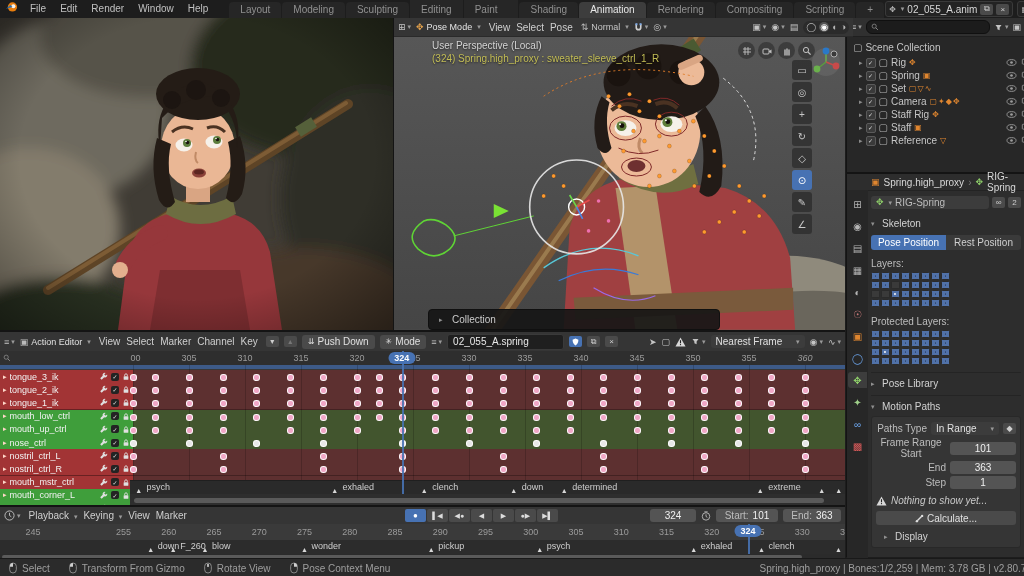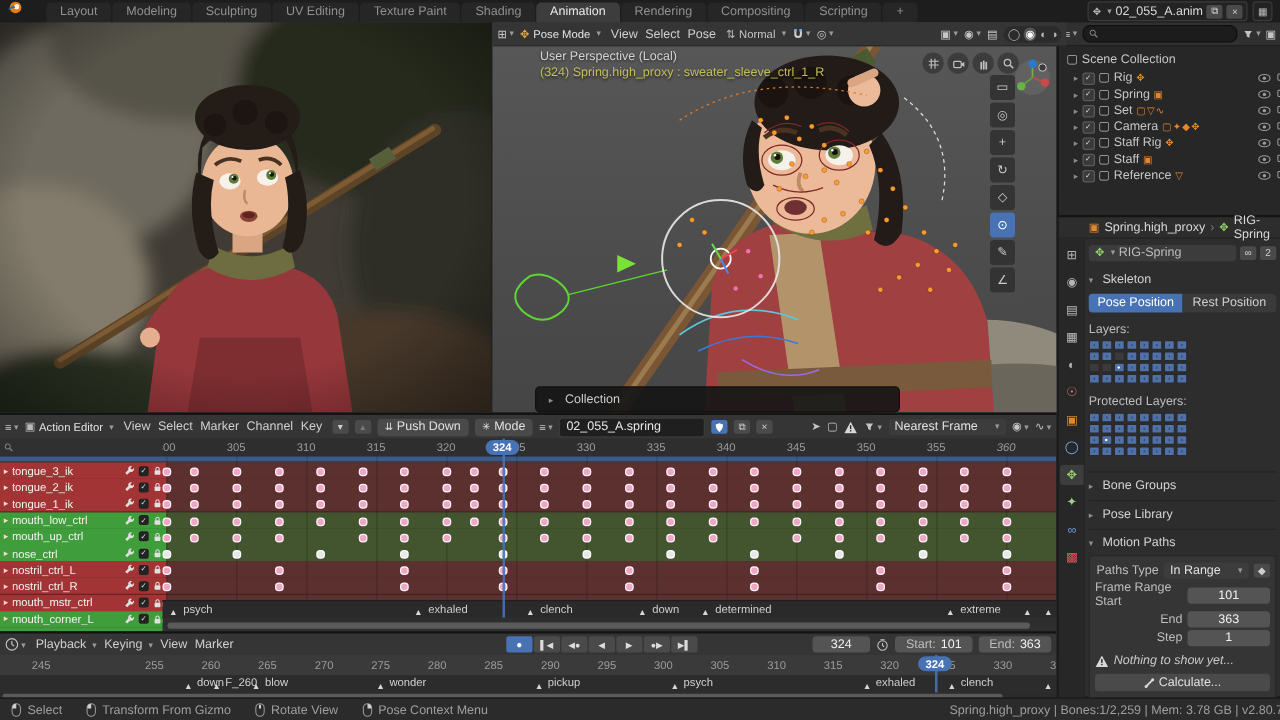--- a/index.html
+++ b/index.html
@@ -104,20 +104,21 @@
 <div id="app">
 
   <div id="topbar">
     <span class="menu-item" style="padding:0 5px;">
       <svg width="13" height="13" viewBox="0 0 14 14">
           <circle cx="8" cy="7.5" r="5" fill="#e87d0d"></circle>
           <circle cx="9" cy="6.8" r="2.2" fill="#f4f4f4"></circle>
           <path d="M1 9.5 L6 5.5 L8 7.5 Z" fill="#2a6fb0"></path>
         </svg>
     </span>
+    <span id="topbar-menus"><span class="menu-item">File</span><span class="menu-item">Edit</span><span class="menu-item">Render</span><span class="menu-item">Window</span><span class="menu-item">Help</span></span>
     <div id="tabs">
         <span class="tab">Layout</span>
         <span class="tab">Modeling</span>
         <span class="tab">Sculpting</span>
         <span class="tab">UV Editing</span>
         <span class="tab">Texture Paint</span>
         <span class="tab">Shading</span>
         <span class="tab active">Animation</span>
         <span class="tab">Rendering</span>
         <span class="tab">Compositing</span>
@@ -650,44 +651,40 @@
               <span class="lcell on"></span>
               <span class="lcell on"></span>
               <span class="lcell on"></span>
               <span class="lcell on"></span>
               <span class="lcell on"></span>
               <span class="lcell on"></span>
               <span class="lcell on"></span>
               <span class="lcell on"></span>
             </div></div></div>
 
-      <div class="panelhdr" style="margin-top:11px;border-top:1px solid #242424;padding-top:5px;">
-        <span class="parrow">▸</span>
-          <span>Bone Groups</span>
-      </div>
       <div class="panelhdr" style="margin-top:6px;border-top:1px solid #242424;padding-top:5px;">
         <span class="parrow">▸</span>
           <span>Pose Library</span>
       </div>
       <div class="panelhdr" style="margin-top:6px;border-top:1px solid #242424;padding-top:5px;">
         <span class="parrow">▾</span>
           <span>Motion Paths</span>
       </div>
       <div style="background:#353535;border:1px solid #282828;border-radius:3px;margin-top:4px;padding:5px 4px;">
         <div class="row" style="gap:4px;">
           <span style="flex:1;text-align:right;color:#bdbdbd;">Paths Type</span>
           <span class="drop" style="width:58px;gap:2px;">
             <span>In Range</span>
               <span class="caret" style="margin-left:auto;">▾</span>
           </span>
           <span class="mini-btn">◆</span>
         </div>
         <div id="mp-rows">
             <div class="row" style="gap:4px;margin-top:2px;">
-              <span style="flex:1;text-align:left;color:#bdbdbd;">Frame Range Start</span>
+              <span style="flex:1;text-align:center;color:#bdbdbd;">Frame Range Start</span>
               <span class="field" style="width:66px;">101</span>
             </div>
             <div class="row" style="gap:4px;margin-top:2px;">
               <span style="flex:1;text-align:right;color:#bdbdbd;">End</span>
               <span class="field" style="width:66px;">363</span>
             </div>
             <div class="row" style="gap:4px;margin-top:2px;">
               <span style="flex:1;text-align:right;color:#bdbdbd;">Step</span>
               <span class="field" style="width:66px;">1</span>
             </div>

